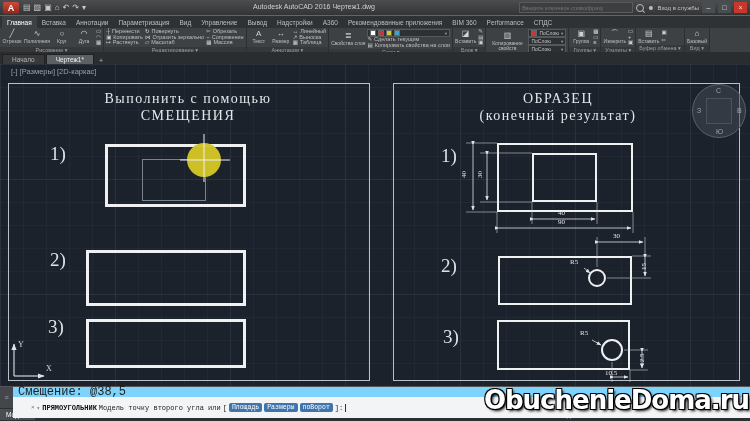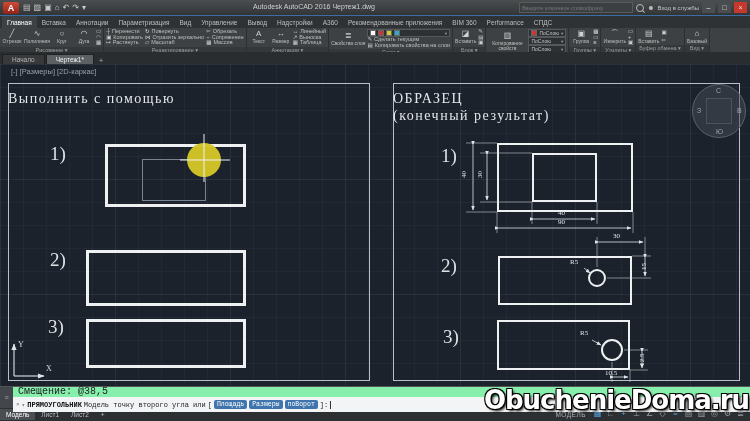--- a/index.html
+++ b/index.html
@@ -58,21 +58,21 @@
   
   #canvas{position:absolute;top:64px;left:0;width:750px;height:322px;background:#1c222c;overflow:hidden;
     background-image:
       linear-gradient(rgba(140,160,190,.07) 1px,transparent 1px),
       linear-gradient(90deg,rgba(140,160,190,.07) 1px,transparent 1px),
       linear-gradient(rgba(140,160,190,.05) 1px,transparent 1px),
       linear-gradient(90deg,rgba(140,160,190,.05) 1px,transparent 1px);
     background-size:115px 115px,115px 115px,23px 23px,23px 23px;}
   #vp-label{position:absolute;left:11px;top:3px;font-size:7.5px;color:#97a0a9;display:flex;gap:2px;}
   .vframe{position:absolute;border:1px solid #b9c0c7;}
-  .cadtitle{position:absolute;font-family:"Liberation Serif",serif;color:#e3e7eb;text-align:left;
+  .cadtitle{position:absolute;font-family:"Liberation Serif",serif;color:#e3e7eb;text-align:center;
     letter-spacing:1.5px;font-size:14px;line-height:17px;}
   .fignum{position:absolute;font-family:"Liberation Serif",serif;font-size:19px;color:#dde1e5;line-height:19px;}
   .crect{position:absolute;border:3px solid #eef0f2;box-sizing:border-box;}
   .crect2{position:absolute;border:2px solid #eef0f2;box-sizing:border-box;}
   .ghost{position:absolute;border:1px solid #79828f;box-sizing:border-box;}
   .ccircle{position:absolute;border:2px solid #eef0f2;border-radius:50%;box-sizing:border-box;}
   #ycursor{position:absolute;left:187px;top:79px;width:34px;height:34px;border-radius:50%;background:#d3c526;opacity:.97;}
   .dimtext{position:absolute;font-family:"Liberation Serif",serif;font-size:7px;color:#e0e4e8;line-height:7px;white-space:nowrap;}
   .rot{transform:rotate(-90deg);}
   #dims{position:absolute;left:0;top:0;pointer-events:none;}
@@ -81,24 +81,24 @@
     background:rgba(66,73,82,.55);border:1px solid #59616b;}
   #viewcube .face{position:absolute;left:13px;top:13px;width:24px;height:24px;background:#333a43;border:1px solid #4a525c;}
   .vc-letter{position:absolute;font-size:7px;color:#9ba3ad;line-height:7px;}
   
   .ucs-label{position:absolute;font-size:8px;color:#d5dade;font-family:"Liberation Serif",serif;}
 
   
   #cmdbar{position:absolute;top:386px;left:0;right:0;height:21px;z-index:10;border-top:1px solid #555;}
   #cmd-grip{position:absolute;left:0;top:0;width:13px;height:21px;background:#43464a;color:#9aa0a6;
     font-size:7px;display:flex;align-items:center;justify-content:center;}
-  #cmd-history{position:absolute;left:13px;top:0;right:0;height:18px;background:#86efac;color:#222;
-    font-size:10px;line-height:10px;padding-left:5px;font-family:"Liberation Mono",monospace;}
-  #cmd-prompt{position:absolute;left:13px;top:10px;right:0;height:15px;background:#f3f4f5;color:#222;
-    font-size:7px;display:flex;align-items:center;gap:2px;padding-left:3px;font-family:"Liberation Mono",monospace;}
+  #cmd-history{position:absolute;left:13px;top:0;right:0;height:18px;background:#7dd3fc;color:#222;
+    font-size:12px;line-height:10px;padding-left:5px;font-family:"Liberation Mono",monospace;}
+  #cmd-prompt{position:absolute;left:13px;top:10px;right:0;height:21px;background:#f3f4f5;color:#222;
+    font-size:7px;display:flex;align-items:center;gap:2px;padding-left:18px;font-family:"Liberation Mono",monospace;}
   #cmd-prompt .gico{color:#777;font-size:6px;}
   #cmd-command{font-weight:bold;color:#111;}
   .chip{background:#3f74ad;color:#fff;padding:0 3px;border-radius:2px;font-size:6.5px;line-height:9px;}
   #cursor{width:1px;height:8px;background:#333;display:inline-block;}
 
   
   #statusbar{position:absolute;bottom:0;left:0;right:0;height:14px;background:#2d3033;display:flex;align-items:center;z-index:9;}
   .ltab{font-size:6.5px;color:#b9bdc1;padding:2px 6px;}
   .ltab.active{background:#4a4e52;color:#fff;}
   #sb-right{margin-left:auto;display:flex;align-items:center;gap:2px;padding-right:4px;}
@@ -407,20 +407,21 @@
     <span>[-]</span>
     <span>[Размеры]</span>
     <span>[2D-каркас]</span>
   </div>
 
   <div class="vframe" style="left:8px;top:19px;width:360px;height:296px;"></div>
   <div class="vframe" style="left:393px;top:19px;width:345px;height:296px;"></div>
 
   <div class="cadtitle" style="left:8px;top:26px;width:360px;">
     <div>Выполнить с помощью</div>
+    <div>СМЕЩЕНИЯ</div>
   </div>
   <div class="cadtitle" style="left:393px;top:26px;width:330px;">
     <div>ОБРАЗЕЦ</div>
     <div>(конечный результат)</div>
   </div>
 
   <div class="fignum" style="left:50px;top:80px;">1)</div>
   <div class="crect" style="left:105px;top:80px;width:141px;height:63px;"></div>
   <div class="ghost" style="left:142px;top:95px;width:64px;height:42px;"></div>
   <div id="ycursor"></div>

